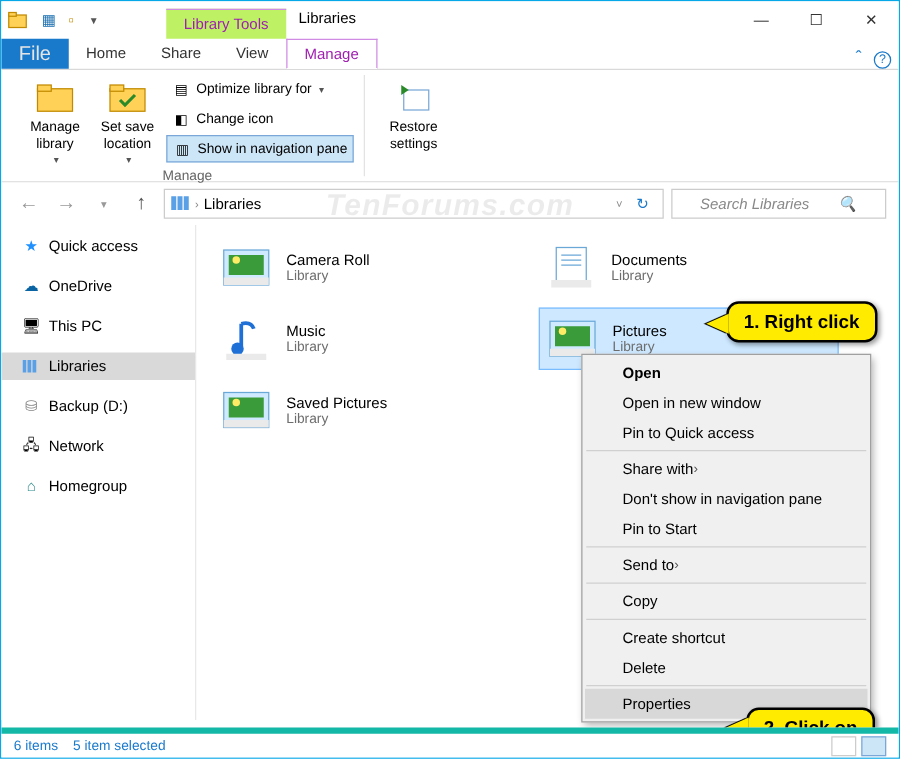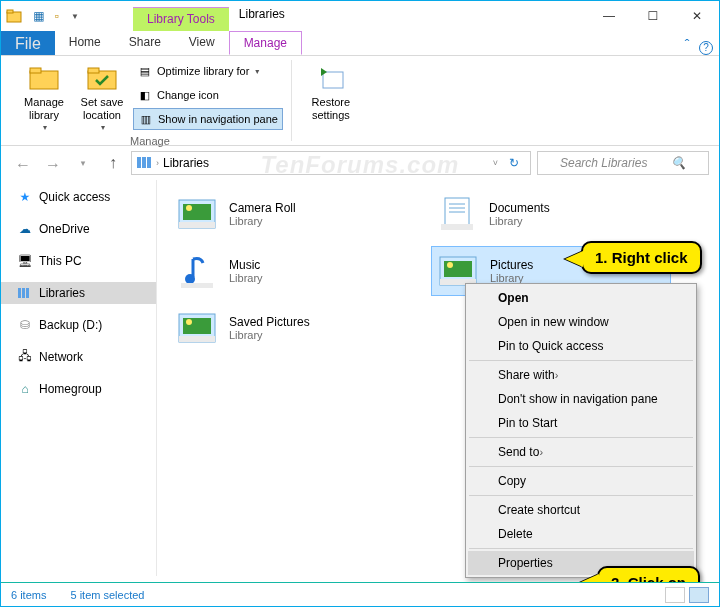--- a/index.html
+++ b/index.html
@@ -71,21 +71,21 @@
 
 
 .callout { position: absolute; background: #ffeb00; border: 2px solid #000; border-radius: 10px; font-weight: bold; font-size: 15px; padding: 6px 12px; box-shadow: 2px 2px 4px rgba(0,0,0,.4); display:flex; align-items:center; }
 .callout.c1 { left: 580px; top: 240px; }
 .callout.c2 { left: 596px; top: 565px; }
 .callout .tail { position: absolute; width: 0; height: 0; }
 .callout.c1 .tail { left: -18px; top: 8px; border-top: 8px solid transparent; border-bottom: 8px solid transparent; border-right: 18px solid #ffeb00; filter: drop-shadow(-2px 0 0 #000); }
 .callout.c2 .tail { left: -18px; top: 6px; border-top: 8px solid transparent; border-bottom: 8px solid transparent; border-right: 18px solid #ffeb00; filter: drop-shadow(-2px 0 0 #000); }
 
 
-.status { position: absolute; left: 0; right: 0; bottom: 0; height: 24px; border-top: 1px solid #14b8a6; background: #fff; display: flex; align-items: center; padding: 0 10px; gap: 24px; font-size: 11px; color: #1979ca; }
+.status { position: absolute; left: 0; right: 0; bottom: 0; height: 24px; border-top: 5px solid #14b8a6; background: #fff; display: flex; align-items: center; padding: 0 10px; gap: 12px; font-size: 11px; color: #1979ca; }
 .status .views { margin-left: auto; display: flex; gap: 4px; }
 .status .views span { width: 20px; height: 16px; border: 1px solid #ccc; display: inline-block; }
 .status .views span.sel { background: #cde6f7; border-color: #7aa7d8; }
 
 
 .watermark { position: absolute; top: 150px; left: 0; right: 0; text-align: center; font-size: 24px; color: rgba(0,0,0,0.08); font-weight: 600; letter-spacing: 1px; pointer-events: none; font-style: italic; }
 
 
 .folder-ico svg, .lib-ico svg, .si-ico svg, .ico svg { display: block; }
 </style>

